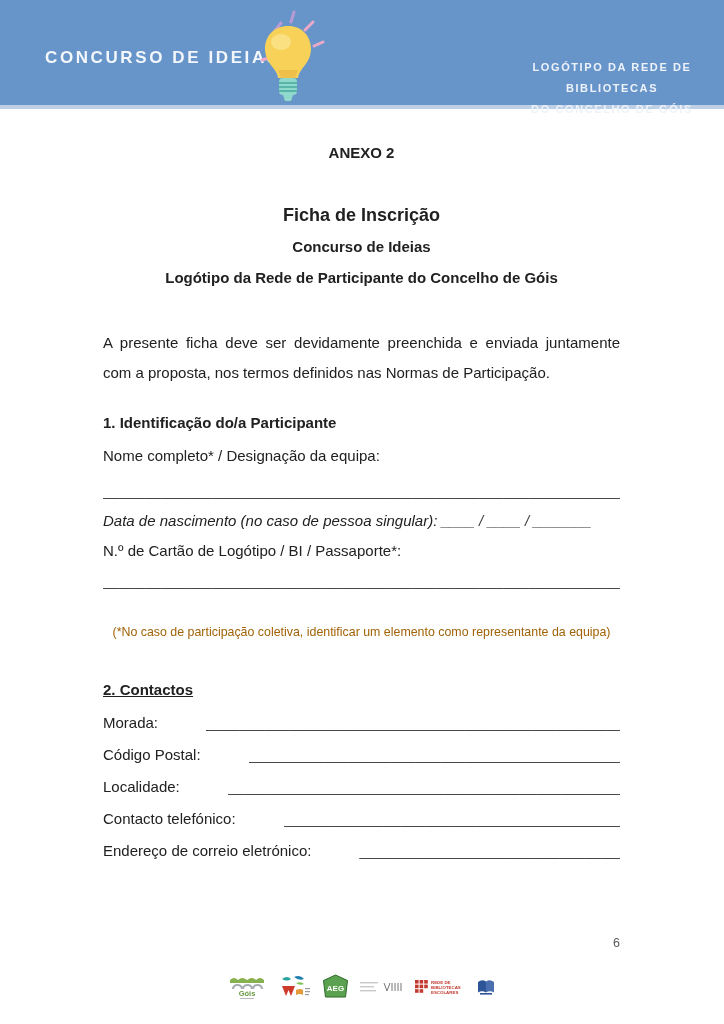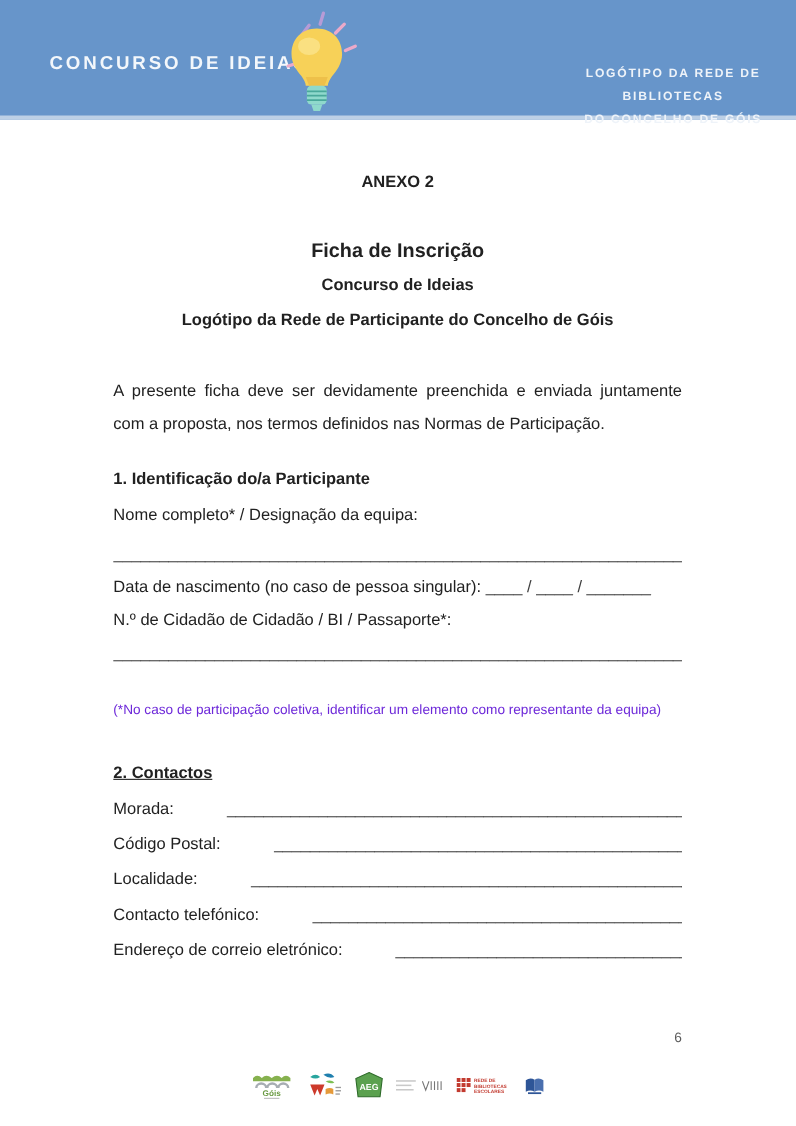--- a/index.html
+++ b/index.html
@@ -55,45 +55,45 @@
   .content {
     position: absolute;
     top: 113px;
     left: 103px;
     width: 517px;
     font-size: 15px;
     line-height: 21px;
   }
   .center { text-align: center; }
   .bold { font-weight: 700; }
-  .annex-title   { margin-top: 42px; font-size: 15px; }
+  .annex-title   { margin-top: 29px; font-size: 15px; }
   .subtitle-1    { margin-top: 42px; font-size: 18px; }
   .subtitle      { margin-top: 10px; font-size: 15px; }
   .intro {
     margin-top: 40px;
     text-align: justify;
     line-height: 30px;
   }
   .section-heading-1 { margin-top: 24px; font-size: 15px; }
   .field-label       { margin-top: 12px; }
   .write-line {
     margin-top: 14px;
     white-space: nowrap;
     overflow: hidden;
     color: #3d3d3d;
   }
   .write-line.tight { margin-top: 9px; }
-  .inline-field { margin-top: 9px; white-space: nowrap; overflow: hidden; }
+  .inline-field { margin-top: 9px; white-space: nowrap; overflow: hidden; font-style: italic; }
   .inline-field .blanks { color: #3d3d3d; }
   .note {
     margin-top: 32px;
-    text-align: left;
+    text-align: center;
     font-size: 12.4px;
     line-height: 18px;
-    color: #6d28d9;
+    color: #a16207;
   }
   .section-heading-2 { margin-top: 38px; font-size: 15px; text-decoration: underline; }
   .contact-rows { margin-top: 12px; }
   .field-row {
     display: flex;
     align-items: baseline;
     margin-bottom: 11px;
     line-height: 21px;
     gap: 43px;
   }
@@ -167,21 +167,21 @@
     <h3 class="section-heading-1 bold">1. Identificação do/a Participante</h3>
 
     <p class="field-label">Nome completo* / Designação da equipa:</p>
     <div class="write-line">____________________________________________________________________________</div>
 
     <p class="inline-field">
       <span>Data de nascimento (no caso de pessoa singular):</span>
       <span class="blanks">____ / ____ / _______</span>
     </p>
 
-    <p class="field-label" style="margin-top:9px">N.º de Cidadão de Cidadão / BI / Passaporte*:</p>
+    <p class="field-label" style="margin-top:9px">N.º de Cartão de Logótipo / BI / Passaporte*:</p>
     <div class="write-line tight">____________________________________________________________________________</div>
 
     <p class="note">(*No caso de participação coletiva, identificar um elemento como representante da equipa)</p>
 
     <h3 class="section-heading-2 bold">2. Contactos</h3>
 
     <div class="contact-rows">
       <div class="field-row">
         <span class="flabel">Morada:</span>
         <span class="fill">________________________________________________________________________________</span>

